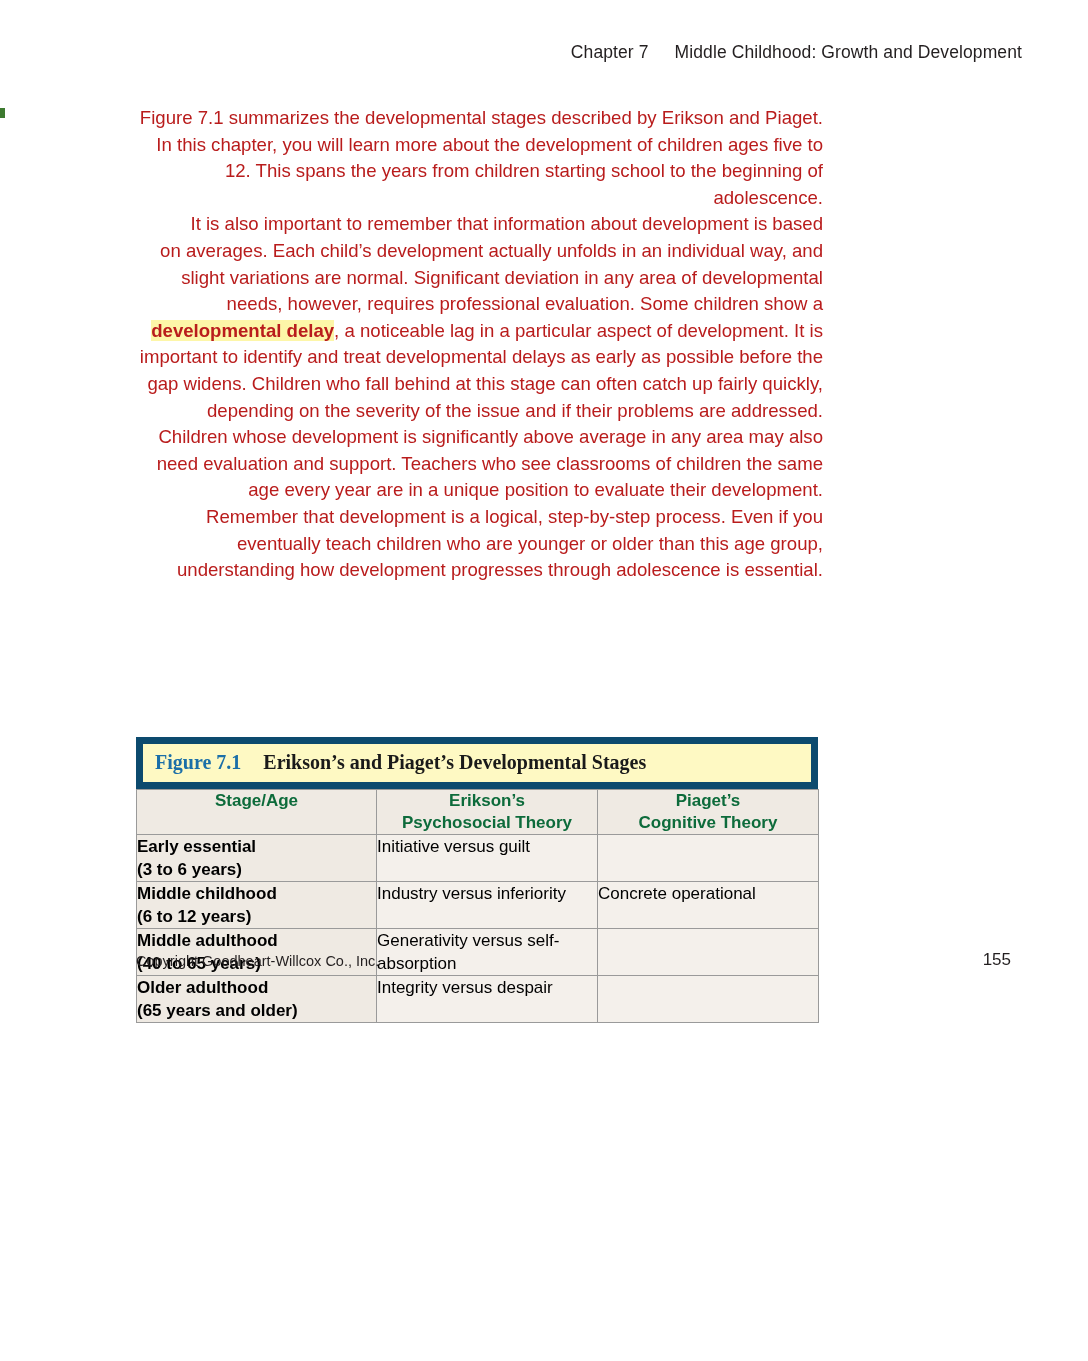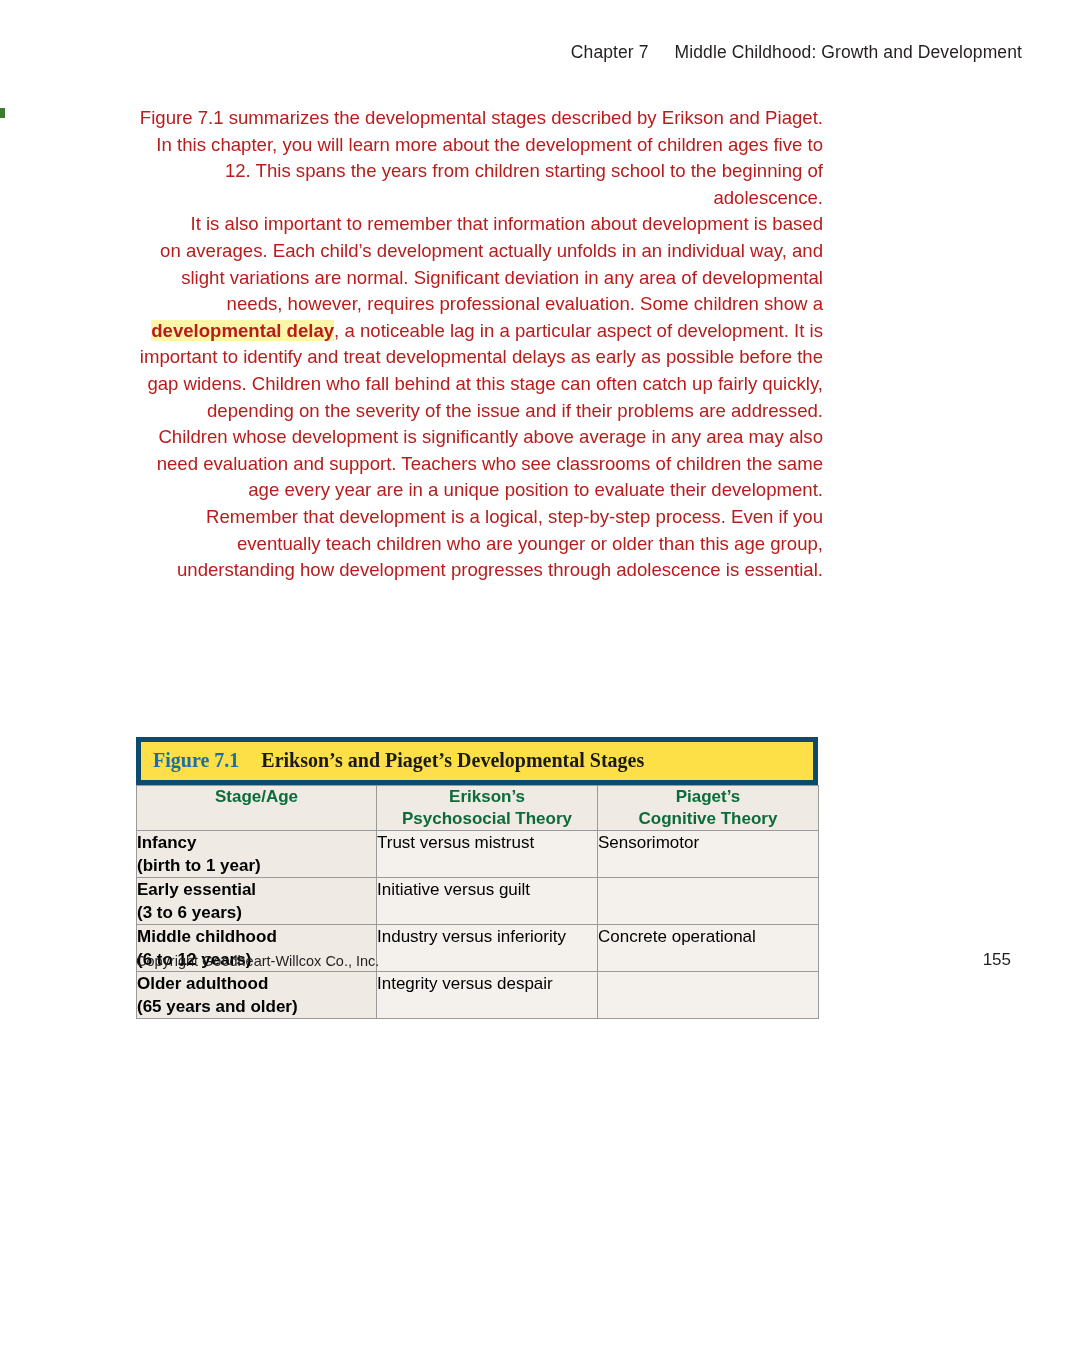--- a/index.html
+++ b/index.html
@@ -74,22 +74,22 @@
     width: 682px;
     table-layout: fixed;
     border-radius: 18px;
   }
   table.fig td, table.fig th {
     border: 1px solid #9a9a9a;
     padding: 0;
     vertical-align: top;
   }
   .fig-title-bar {
-    background: #fde047;
-    border: 5px solid #0c4a6e;
+    background: #fef9c3;
+    border: 7px solid #0c4a6e;
     padding: 7px 0 8px 12px;
     font-family: "Liberation Serif", serif;
     font-size: 20px;
     font-weight: bold;
     color: #1b4f8a;
     white-space: nowrap;
   }
   .fig-title-bar .fig-label {
     color: #1b6fa8;
     margin-right: 22px;
@@ -179,41 +179,41 @@
           </th>
           <th class="colhead">
             <div>Piaget’s</div>
             <div>Cognitive Theory</div>
           </th>
         </tr>
       </thead>
       <tbody>
         <tr>
           <td class="stage">
-            <div>Infancy</div>
-            <div>(birth to 1 year)</div>
-          </td>
-          <td class="cell">Trust versus mistrust</td>
-          <td class="cell">Sensorimotor</td>
-        </tr>
-        <tr>
-          <td class="stage">
             <div>Early essential</div>
             <div>(3 to 6 years)</div>
           </td>
           <td class="cell">Initiative versus guilt</td>
           <td class="cell"></td>
         </tr>
         <tr>
           <td class="stage">
             <div>Middle childhood</div>
             <div>(6 to 12 years)</div>
           </td>
           <td class="cell">Industry versus inferiority</td>
           <td class="cell">Concrete operational</td>
+        </tr>
+        <tr>
+          <td class="stage">
+            <div>Middle adulthood</div>
+            <div>(40 to 65 years)</div>
+          </td>
+          <td class="cell">Generativity versus self-absorption</td>
+          <td class="cell"></td>
         </tr>
         <tr>
           <td class="stage">
             <div>Older adulthood</div>
             <div>(65 years and older)</div>
           </td>
           <td class="cell">Integrity versus despair</td>
           <td class="cell"></td>
         </tr>
       </tbody>

